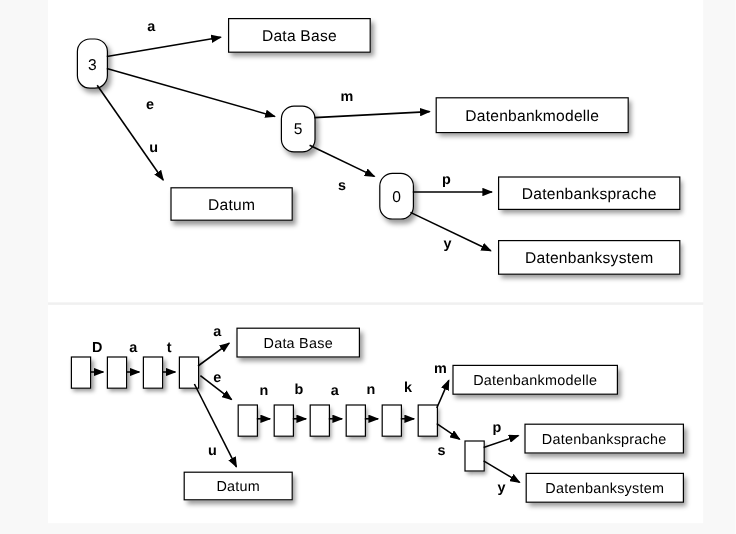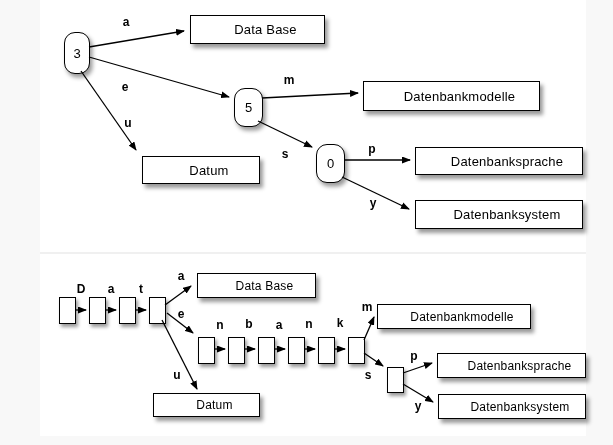--- a/index.html
+++ b/index.html
@@ -18,21 +18,20 @@
     position:absolute;background:#fff;border:1.6px solid #000;border-radius:11px;
     display:flex;align-items:center;justify-content:center;
     font-size:13px;font-weight:500;
     box-shadow:2.5px 3.5px 4px rgba(0,0,0,0.40);
   }
   .box{
     position:absolute;background:#fff;border:1.6px solid #000;
     display:flex;align-items:center;justify-content:center;
     font-size:13px;letter-spacing:.2px;
     box-shadow:2.5px 3.5px 4px rgba(0,0,0,0.40);
-    padding-left:16px;
   }
   .box.small-text{font-size:12px;}
   .cell{
     position:absolute;width:15px;height:25px;background:#fff;border:1.5px solid #000;
     box-shadow:2px 3px 3.5px rgba(0,0,0,0.40);
   }
   .lbl{
     position:absolute;transform:translate(-50%,-50%);
     font-size:12px;font-weight:bold;line-height:1;
   }

